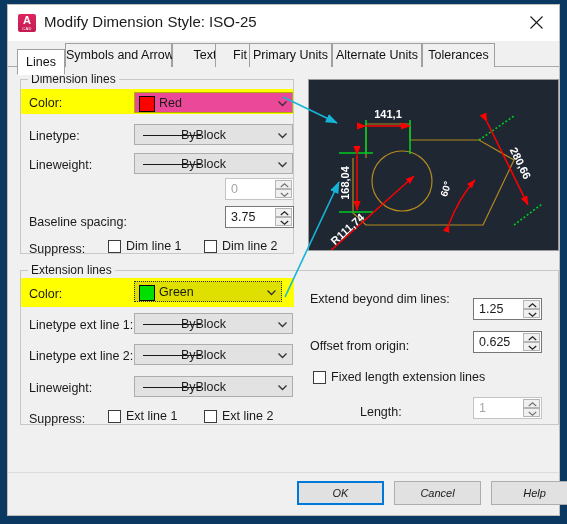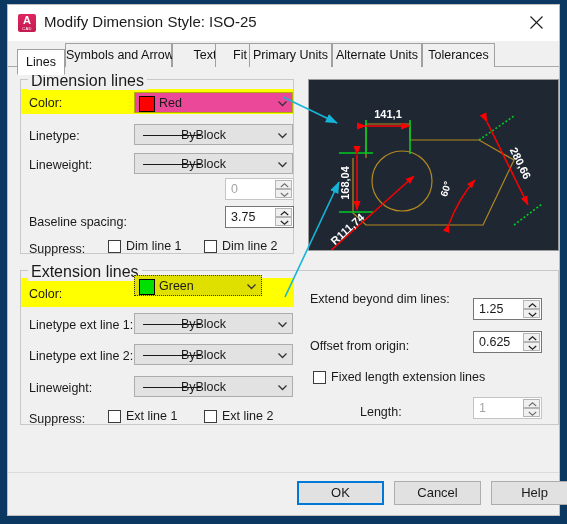--- a/index.html
+++ b/index.html
@@ -77,21 +77,21 @@
 
   
   .panel{
     position:absolute;left:0;top:62px;width:100%;bottom:42px;
     background:#f0f0f0;
   }
 
   
   .groupbox{position:absolute;border:1px solid #c8c8c8;box-sizing:border-box;background:transparent;}
   .group-title{
-    position:absolute;font-size:16px;color:#1a1a1a;background:#f0f0f0;
+    position:absolute;font-size:12px;color:#1a1a1a;background:#f0f0f0;
     padding:0 3px;white-space:nowrap;
   }
 
   .lbl{
     position:absolute;font-size:12.5px;color:#1a1a1a;white-space:nowrap;
     line-height:14px;
   }
 
   
   .combo{
@@ -150,21 +150,21 @@
   .overlay{position:absolute;left:0;top:0;width:567px;height:524px;pointer-events:none;}
 
   
   .footer{
     position:absolute;left:0;right:0;bottom:0;height:42px;
     background:#f0f0f0;border-top:1px solid #dcdcdc;
   }
   .btn{
     position:absolute;top:8px;height:24px;width:87px;
     background:#e1e1e1;border:1px solid #adadad;box-sizing:border-box;
-    font-size:13px;color:#1a1a1a;line-height:22px;text-align:center;
+    font-size:11px;color:#1a1a1a;line-height:22px;text-align:center;font-style:italic;
   }
   .btn.focus{border:2px solid #0078d7;background:#e1e1e1;line-height:20px;}
 </style>
 </head>
 <body>
 
 <div id="root">
   <div class="win">
 
     <div class="titlebar">
@@ -286,21 +286,21 @@
       </div>
       <div class="cbwrap" style="left:196px;top:173px;">
         <span class="cbox"></span>
         <span class="cblabel">Dim line 2</span>
       </div>
 
       <div class="groupbox" style="left:12px;top:203px;width:539px;height:155px;"></div>
       <div class="group-title" style="left:20px;top:196px;">Extension lines</div>
 
       <div class="lbl" style="left:21px;top:220px;">Color:</div>
-      <div class="combo yellow-sel" style="left:126px;top:208px;width:128px;">
+      <div class="combo yellow-sel" style="left:126px;top:214px;width:148px;">
         <span class="swatch" style="background:#00e000;"></span>
         <span class="ltext">Green</span>
         <span class="arrow">
           <svg width="13" height="13" viewBox="0 0 13 13">
               <polyline points="2.5,4.5 6.5,8.5 10.5,4.5" fill="none" stroke="#333" stroke-width="1.3"></polyline>
             </svg>
         </span>
       </div>
 
       <div class="lbl" style="left:21px;top:251px;">Linetype ext line 1:</div>

